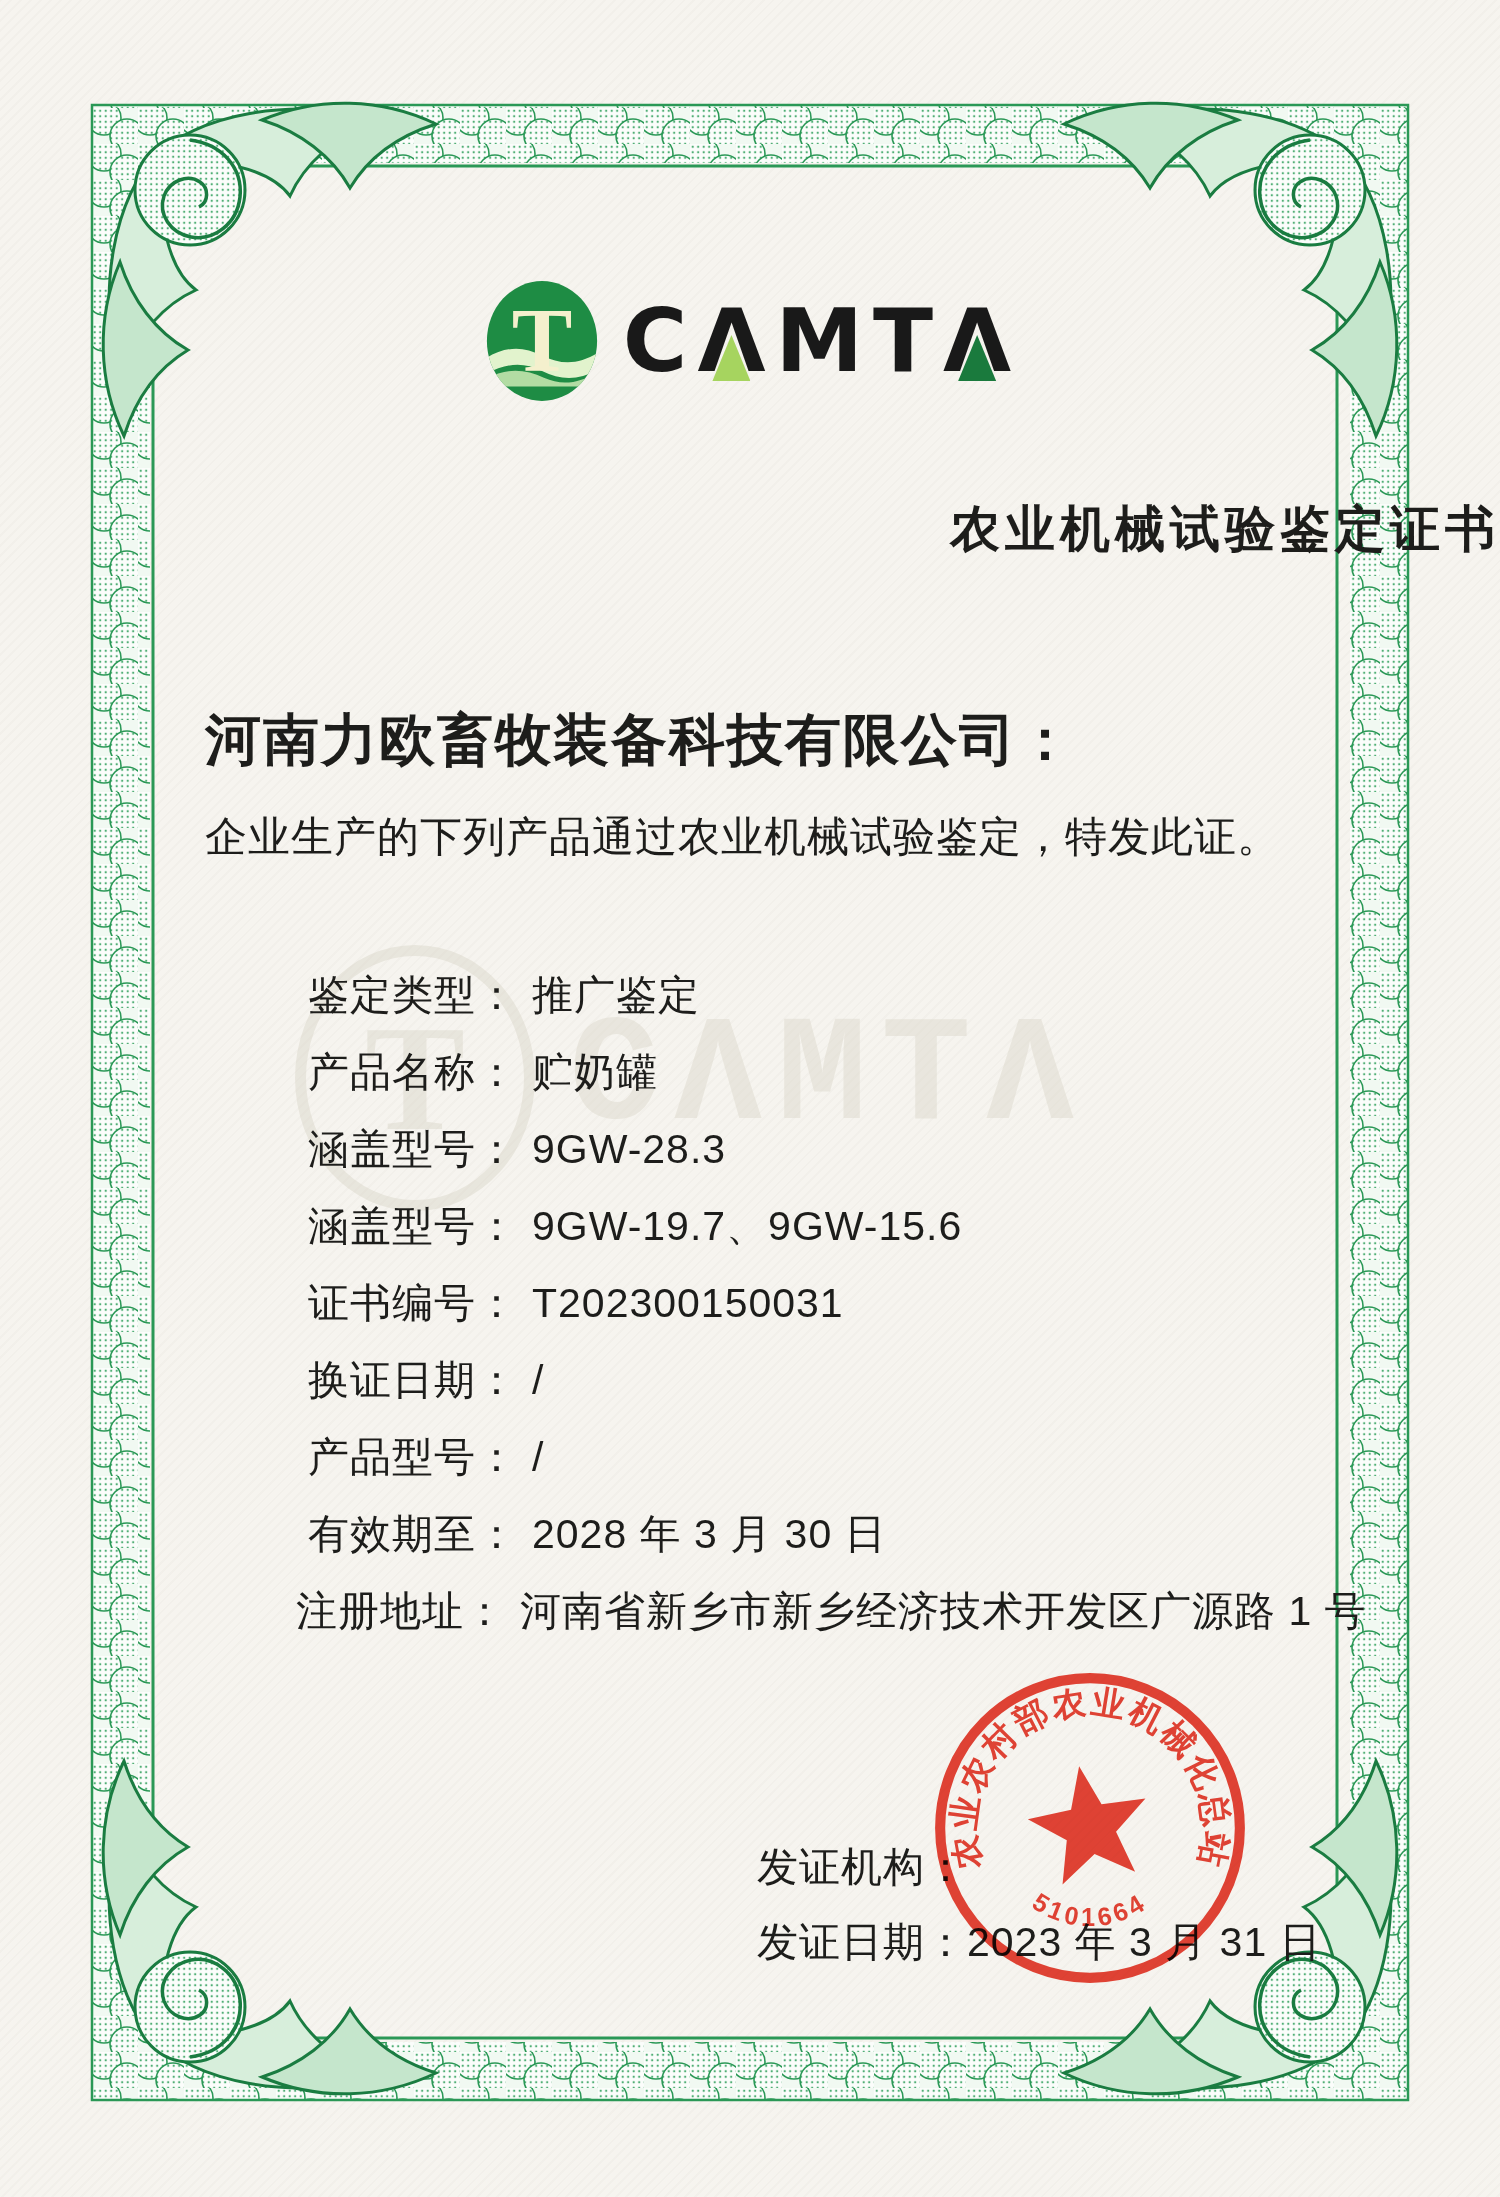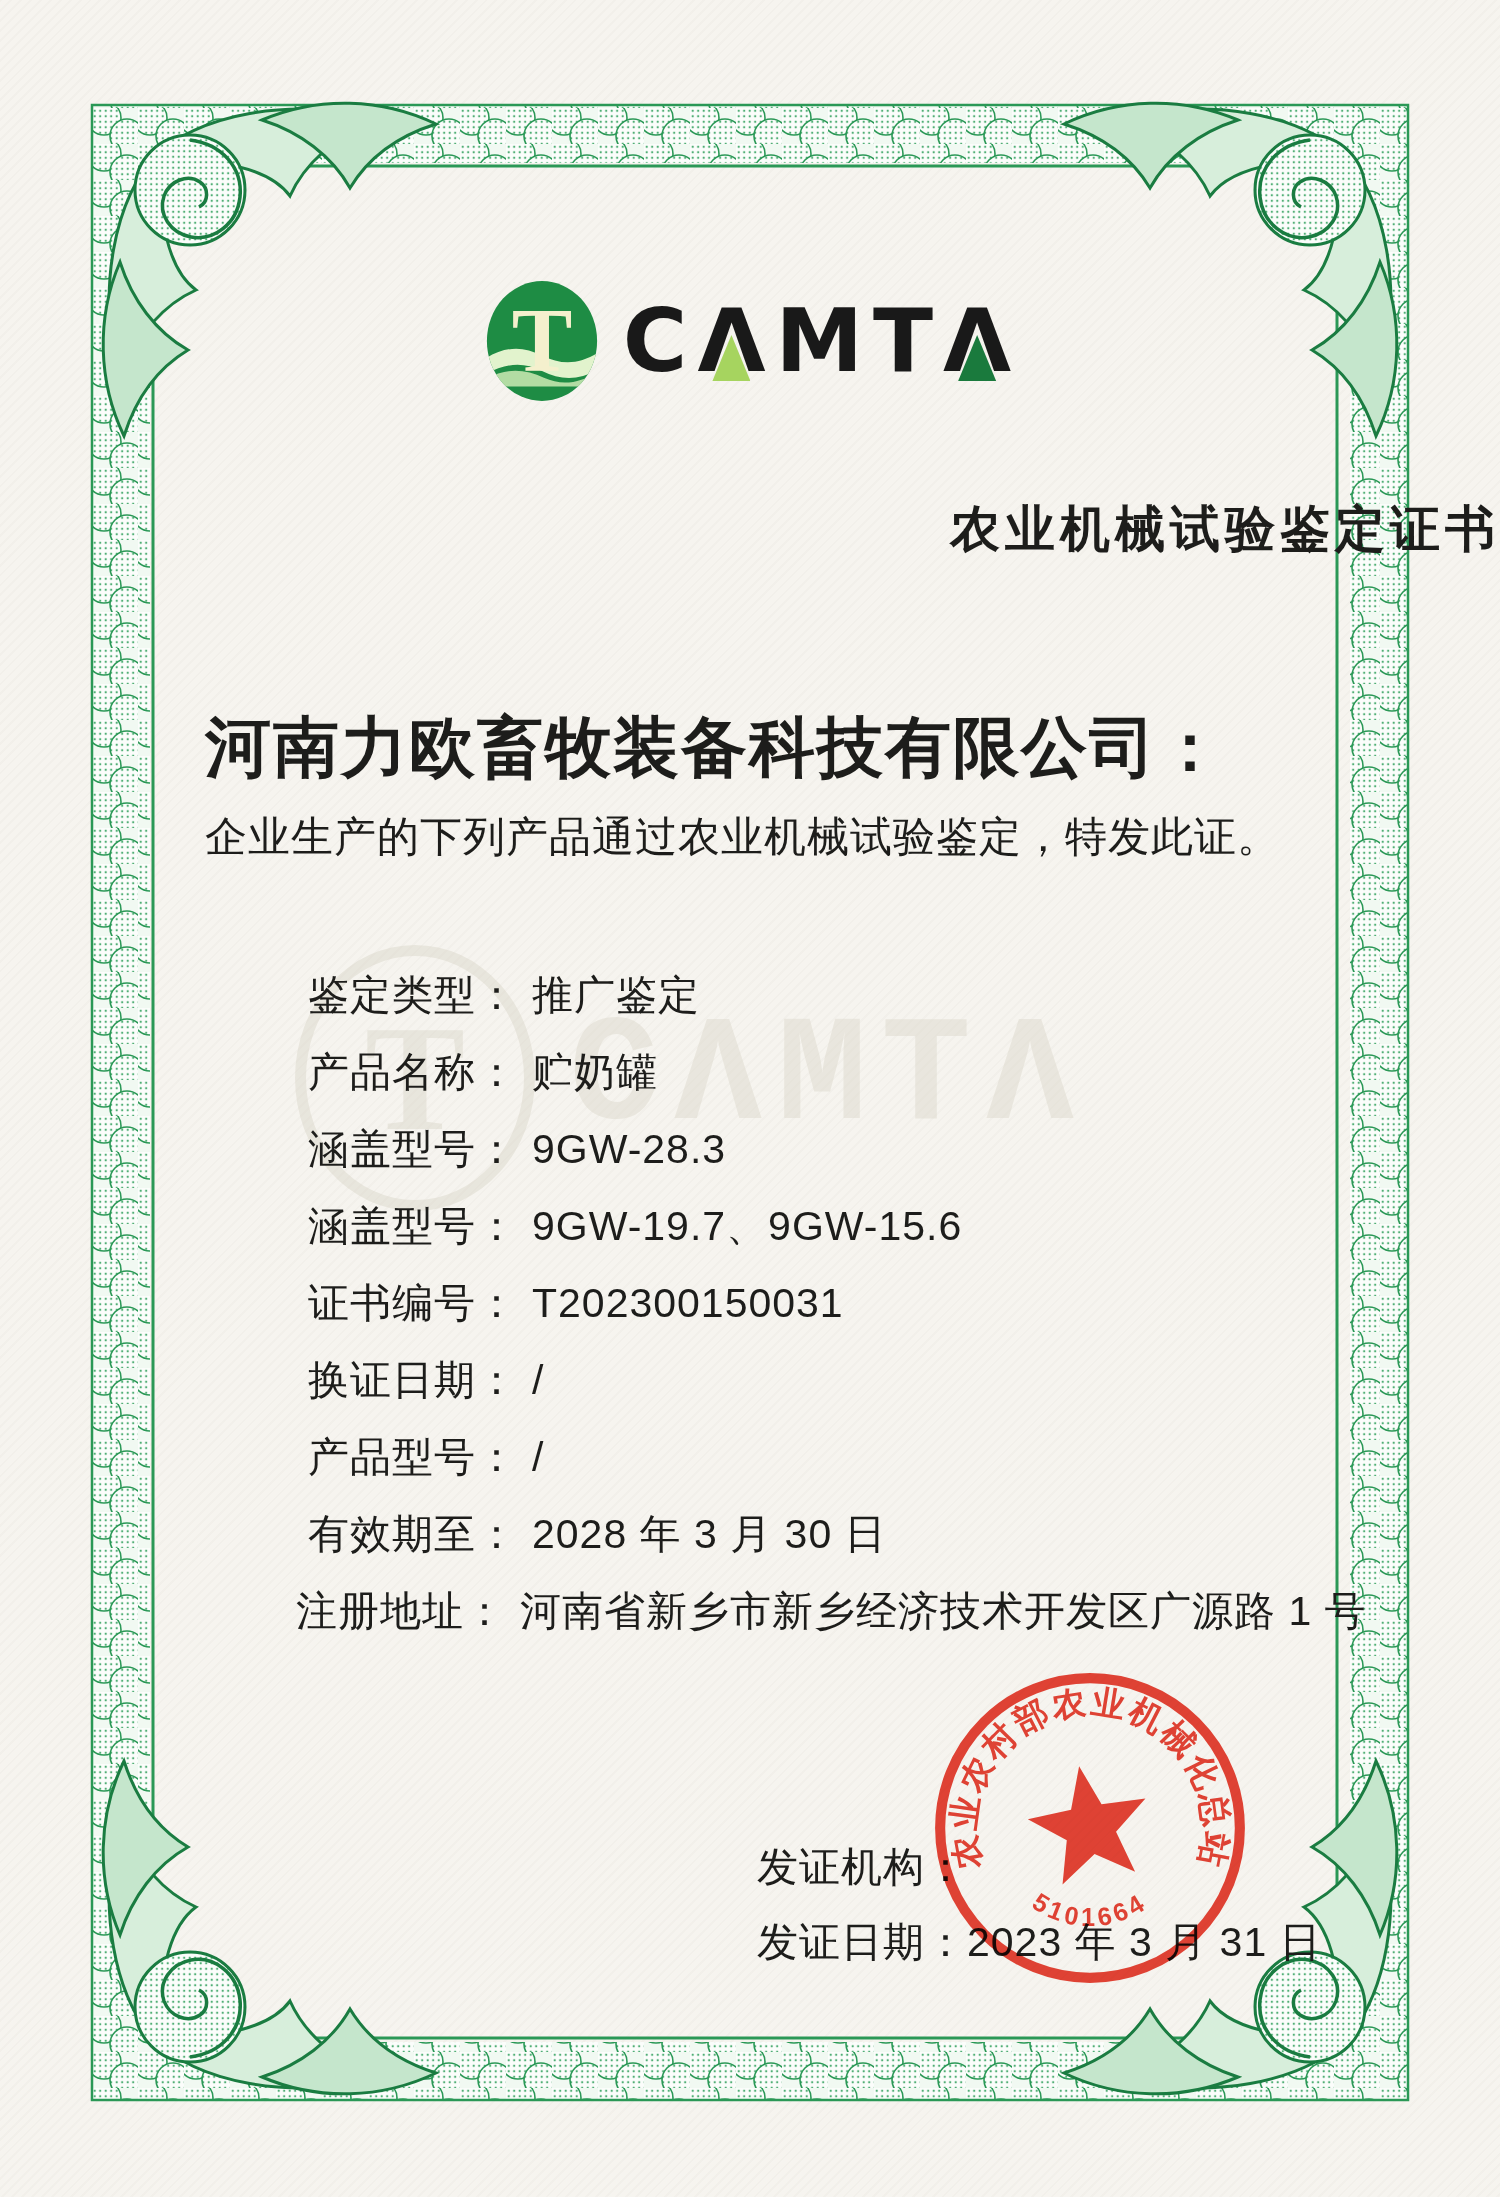--- a/index.html
+++ b/index.html
@@ -16,21 +16,21 @@
   .brand{display:flex;align-items:flex-end;}
   .brand .ltr{position:relative;font-family:"DejaVu Sans",sans-serif;font-weight:900;font-size:88px;line-height:1;padding:0 5px;color:#191919;z-index:1;}
   .brand .ltr span{position:relative;z-index:2;}
   .tri{position:absolute;left:50%;transform:translateX(-50%);bottom:4px;width:38px;height:46px;clip-path:polygon(50% 0,100% 100%,0 100%);z-index:0;}
   .tri.light{background:#a6d45f;}
   .tri.dark{background:#1a7a3d;}
   
   .title{position:absolute;left:0;top:496px;width:100%;text-align:right;
     font-family:"Liberation Serif",serif;font-weight:700;font-size:50px;letter-spacing:5px;z-index:2;}
   
-  .company{position:absolute;left:205px;top:703px;font-size:66px;font-weight:700;letter-spacing:2px;z-index:2;}
+  .company{position:absolute;left:205px;top:703px;font-size:56px;font-weight:700;letter-spacing:2px;z-index:2;}
   
   .bodytext{position:absolute;left:205px;top:797px;width:1110px;font-size:42px;line-height:79px;letter-spacing:1px;z-index:2;}
   .bodytext .indent{text-indent:84px;}
   
   .field{position:absolute;left:308px;font-size:41px;letter-spacing:1px;white-space:nowrap;z-index:2;}
   .field .flabel{margin-right:14px;}
   
   .issuer-line{position:absolute;left:757px;font-size:41px;letter-spacing:1px;white-space:nowrap;z-index:3;}
   
   .watermark{position:absolute;left:295px;top:945px;display:flex;align-items:center;gap:34px;opacity:.42;z-index:0;}

